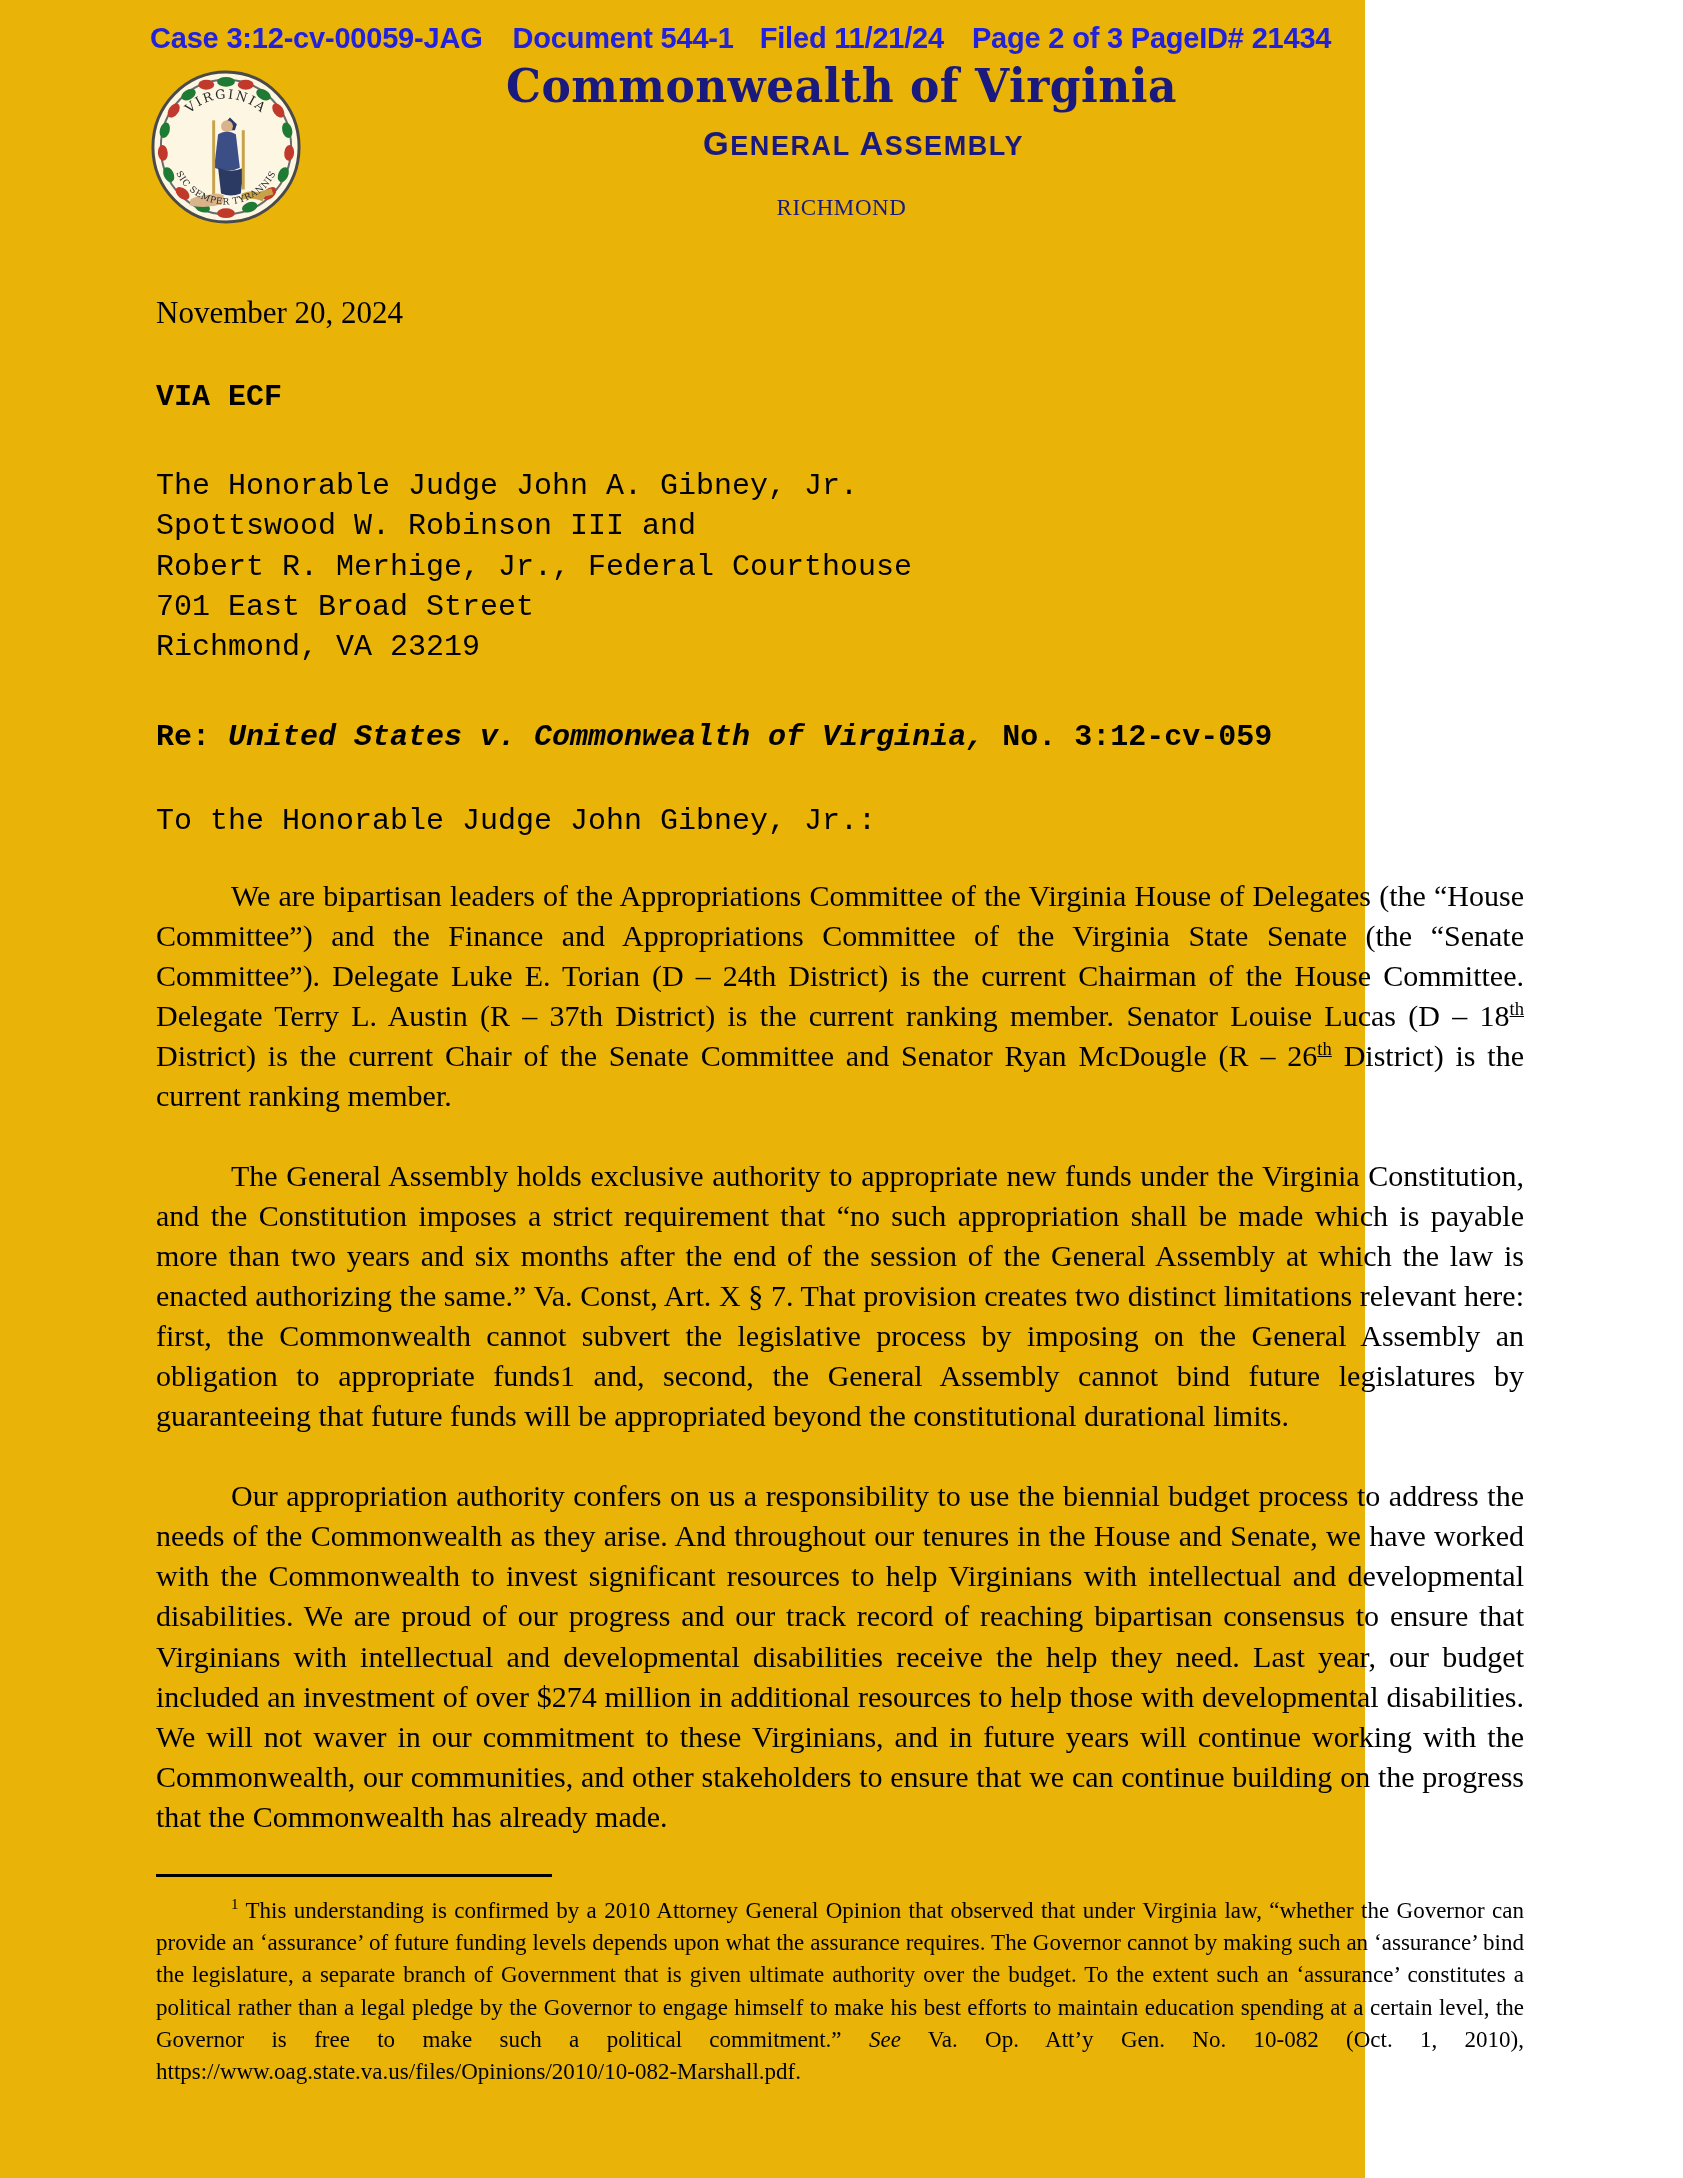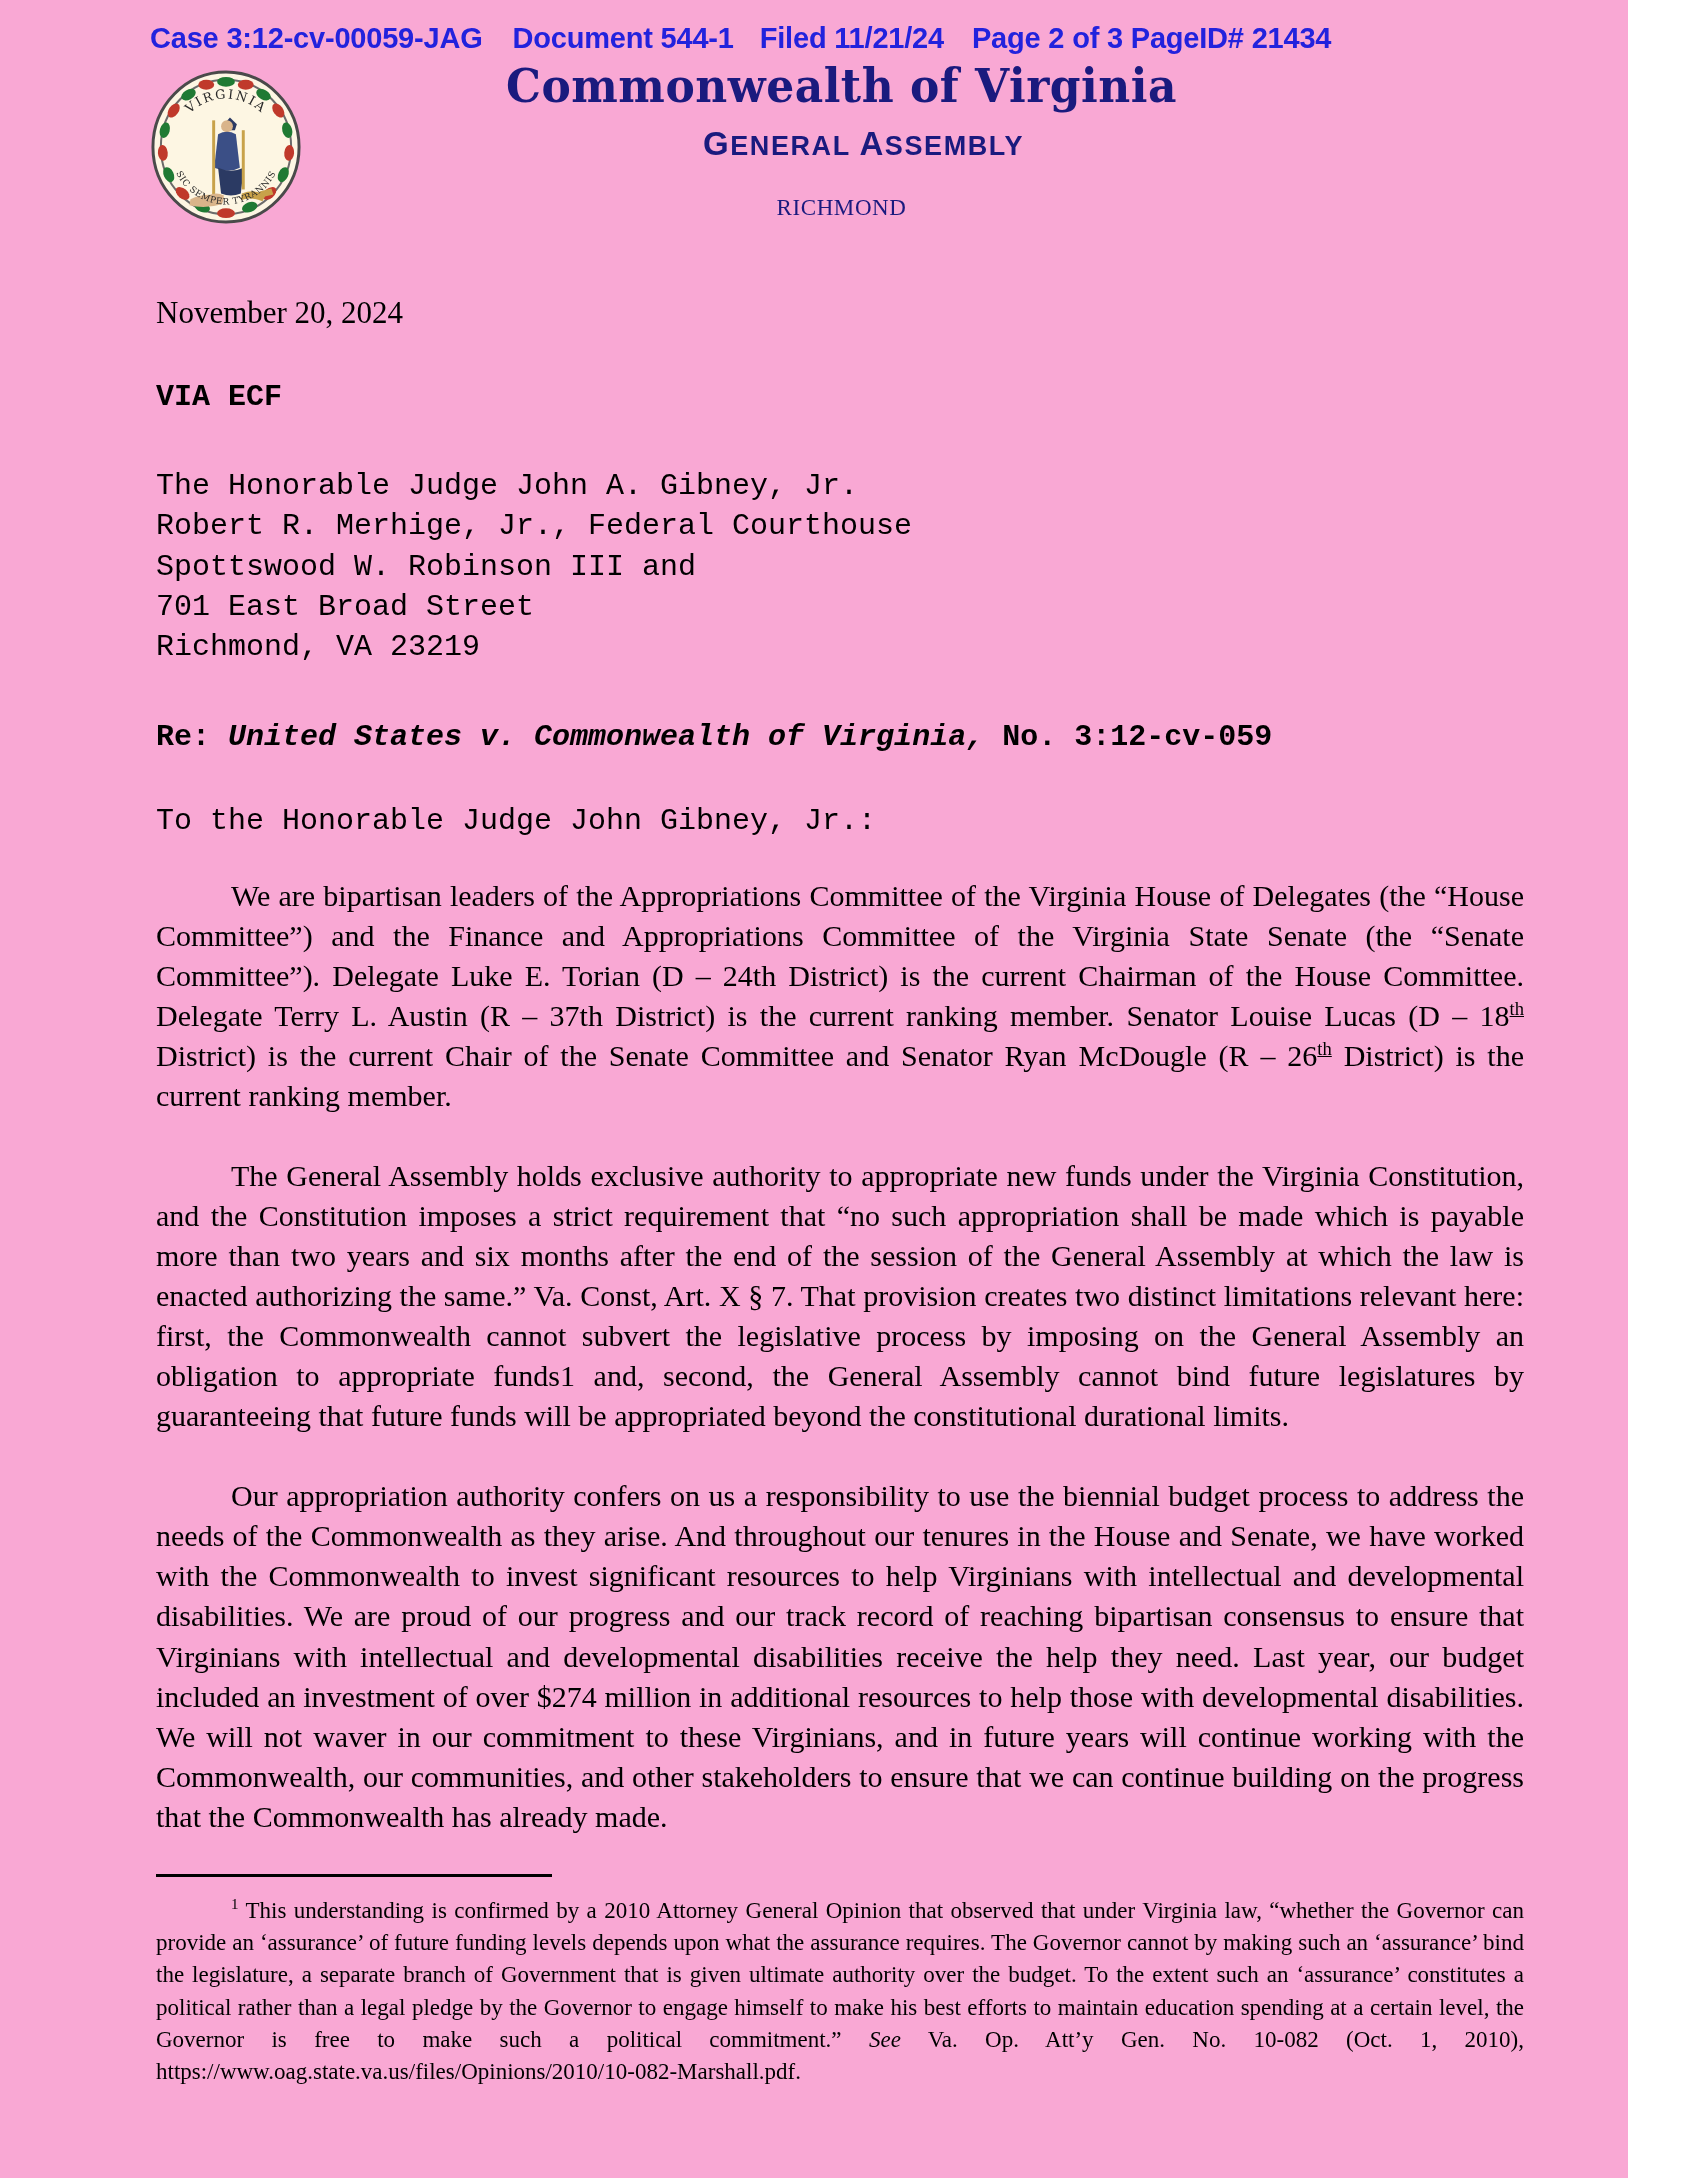--- a/index.html
+++ b/index.html
@@ -11,23 +11,23 @@
     width: 1683px;
     height: 2178px;
     font-family: "Liberation Serif", "DejaVu Serif", serif;
     color: #000000;
     position: relative;
     overflow: hidden;
   }
 
   .page {
     position: relative;
-    width: 1628px;
+    width: 1365px;
     height: 2178px;
-    background: #f9a8d4;
+    background: #eab308;
     box-sizing: border-box;
   }
 
   
   .ecf-header {
     position: absolute;
     top: 22px;
     left: 150px;
     width: 1386px;
     font-family: "Liberation Sans", "DejaVu Sans", sans-serif;
@@ -248,22 +248,22 @@
   </div>
 
   <div class="body-area">
 
     <div class="date-line">November 20, 2024</div>
 
     <div class="blk via-ecf">VIA ECF</div>
 
     <div class="blk addr">
       <div>The Honorable Judge John A. Gibney, Jr.</div>
+      <div>Spottswood W. Robinson III and</div>
       <div>Robert R. Merhige, Jr., Federal Courthouse</div>
-      <div>Spottswood W. Robinson III and</div>
       <div>701 East Broad Street</div>
       <div>Richmond, VA 23219</div>
     </div>
 
     <div class="blk re-line"><span>Re: </span><span class="case-name">United States v. Commonwealth of Virginia,</span><span> No. 3:12-cv-059</span></div>
 
     <div class="blk salutation">To the Honorable Judge John Gibney, Jr.:</div>
 
     <p class="para"><span>We are bipartisan leaders of the Appropriations Committee of the Virginia House of Delegates (the “House Committee”) and the Finance and Appropriations Committee of the Virginia State Senate (the “Senate Committee”).  Delegate Luke E. Torian (D – 24th District) is the current Chairman of the House Committee.  Delegate Terry L. Austin (R – 37th District) is the current ranking member.  Senator Louise Lucas (D – 18</span><sup>th</sup><span> District) is the current Chair of the Senate Committee and Senator Ryan McDougle (R – 26</span><sup>th</sup><span> District) is the current ranking member.</span></p>
 

